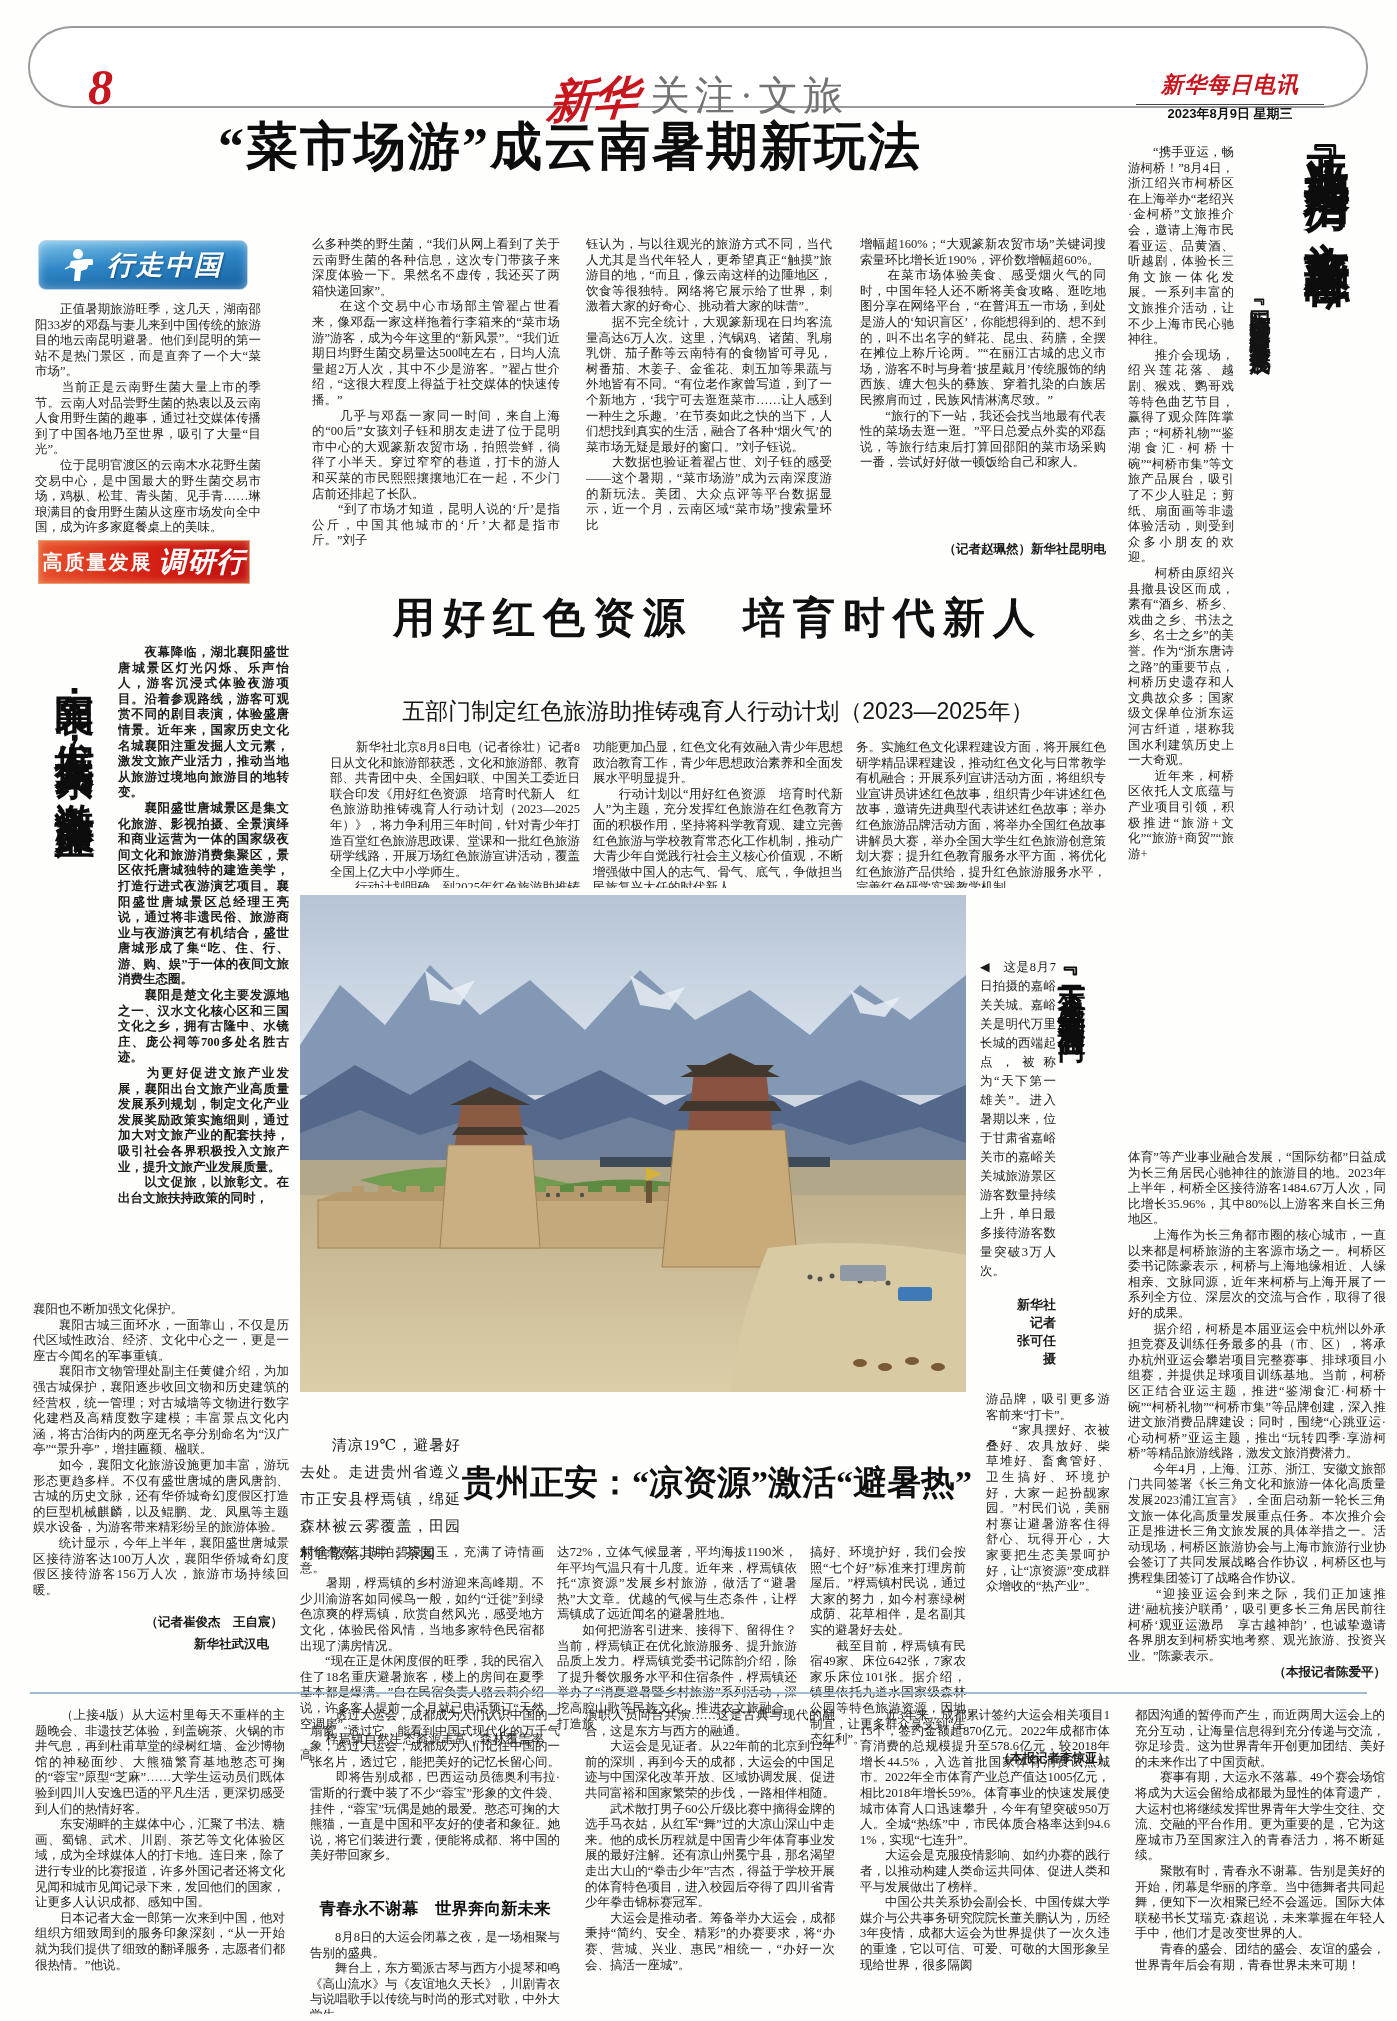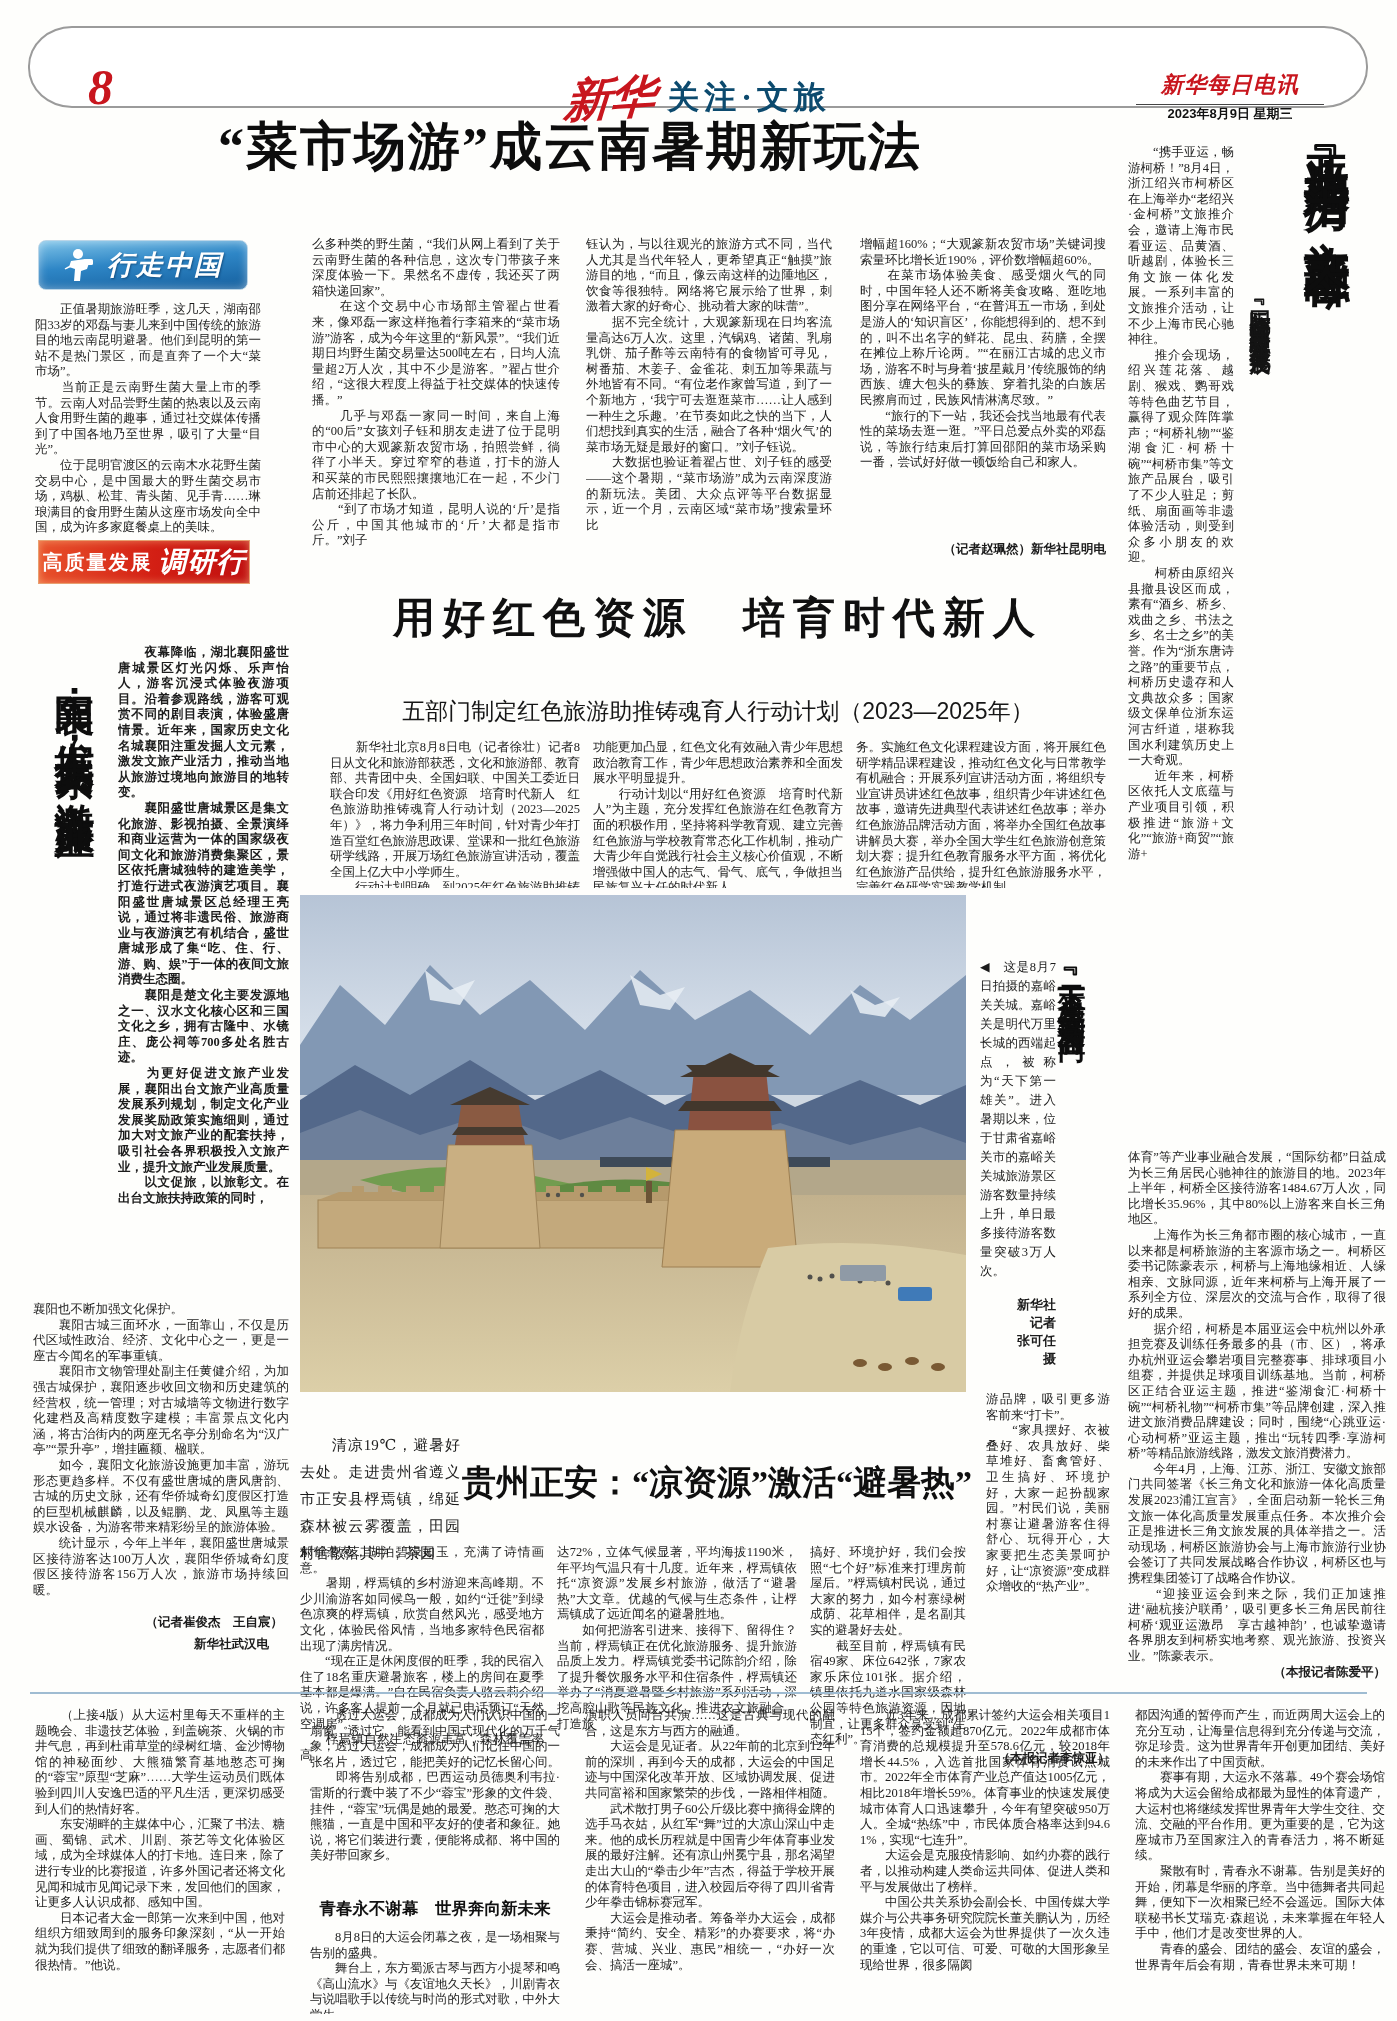--- a/index.html
+++ b/index.html
@@ -7,21 +7,21 @@
   #page { position:relative; width:1397px; height:2021px; background:#fefefc; margin:0 auto; overflow:hidden; color:#1b1b1b; }
 
   
   .header-box { position:absolute; left:28px; top:26px; width:1340px; height:82px;
     border:2px solid #9b9b9b; border-radius:44px/40px; background:#fff; }
   .page-num { position:absolute; left:58px; top:34px; font-size:50px; font-weight:bold;
     color:#c8161e; line-height:1; font-style:italic; }
   .logo-center { position:absolute; left:0; right:0; top:40px; text-align:center; white-space:nowrap; }
   .logo-script { font-size:46px; font-weight:bold; font-style:italic; color:#c8161e;
     display:inline-block; transform:skewX(-8deg) rotate(-4deg); letter-spacing:-2px; margin-right:10px; }
-  .logo-section { font-size:32px; font-weight:bold; color:#0c4a6e; letter-spacing:5px; vertical-align:6px; }
+  .logo-section { font-size:40px; font-weight:normal; color:#737373; letter-spacing:5px; vertical-align:6px; }
   .masthead { position:absolute; right:42px; top:42px; width:188px; text-align:center; }
   .masthead-name { font-size:22px; font-weight:bold; color:#c8161e; font-style:italic;
     letter-spacing:1px; white-space:nowrap; }
   .masthead-date { font-size:13px; font-weight:bold; color:#111; border-top:1.5px solid #444;
     margin-top:4px; white-space:nowrap; font-family:"Liberation Sans",sans-serif; }
 
   
   .col { position:absolute; font-size:12.5px; line-height:15.6px; text-align:justify;
     white-space:pre-line; word-break:break-all; overflow:hidden; color:#1c1c1c; }
   .byline { position:absolute; font-size:12.5px; font-weight:bold; text-align:right; white-space:nowrap; }

